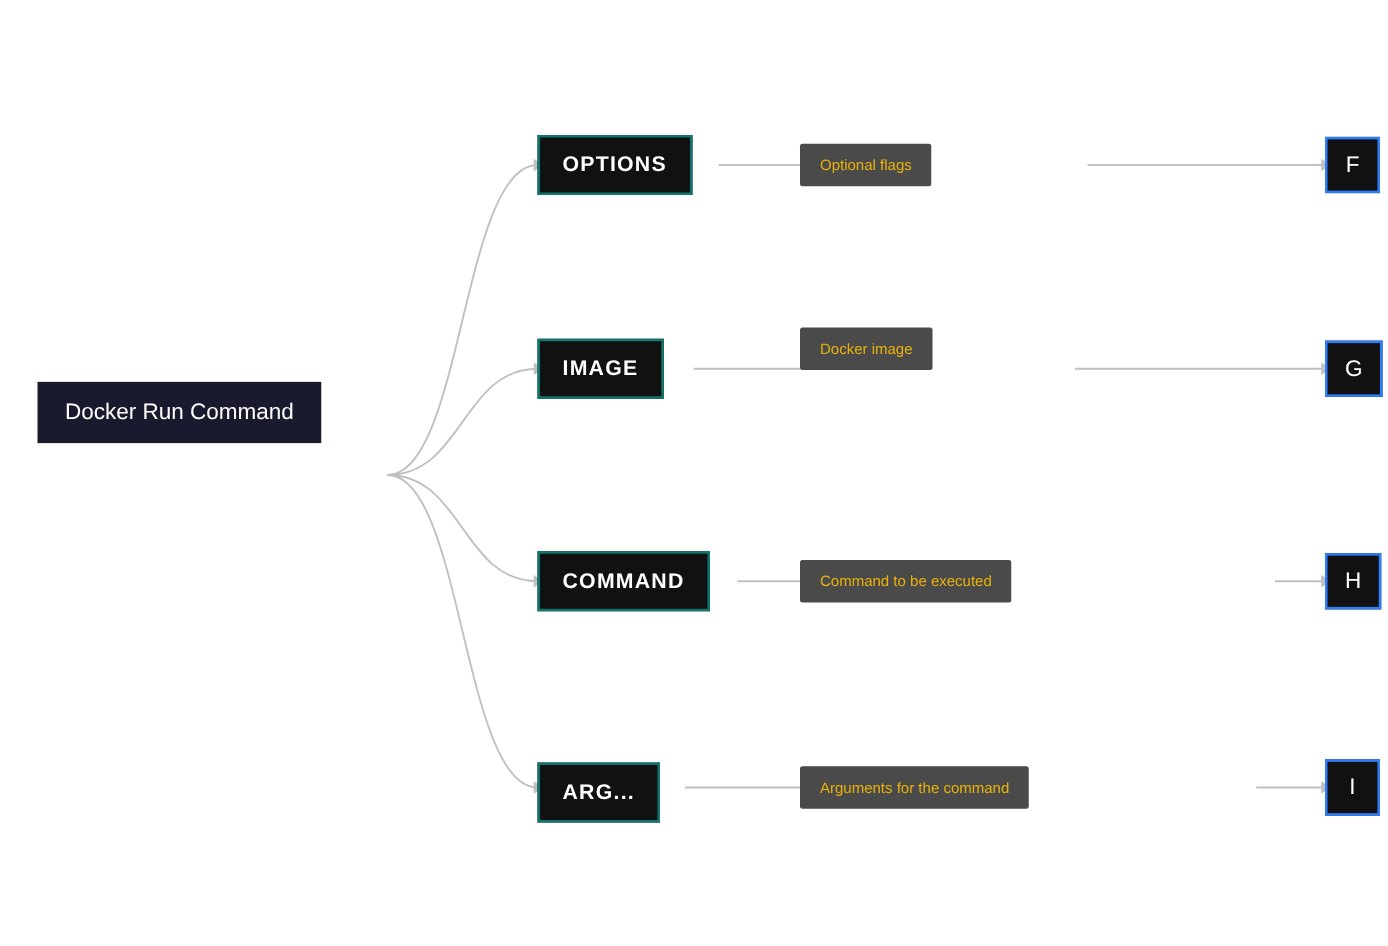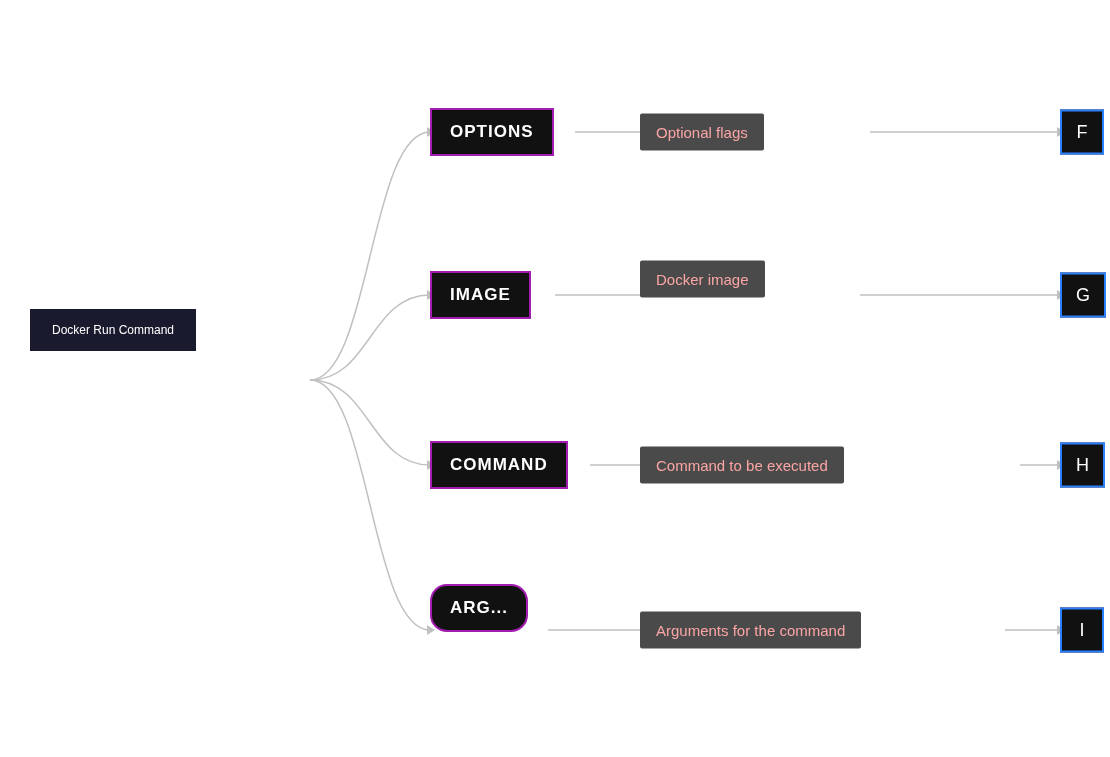--- a/index.html
+++ b/index.html
@@ -25,41 +25,41 @@
     .node {
       position: absolute;
       display: flex;
       align-items: center;
       justify-content: center;
       white-space: nowrap;
     }
     .node-root {
       background: #1a1a2e;
       color: #ffffff;
-      font-size: 12px;
+      font-size: 18px;
       font-weight: 400;
       padding: 14px 22px;
       border: none;
       left: 30px;
       top: 330px;
       transform: translateY(-50%);
     }
     .node-main {
       background: #111111;
       color: #ffffff;
       font-size: 17px;
       font-weight: 600;
       padding: 12px 18px;
-      border: 2px solid #a21caf;
+      border: 2px solid #0f766e;
       letter-spacing: 1px;
     }
     .node-label {
       background: #4a4a4a;
-      color: #fca5a5;
-      font-size: 15px;
+      color: #eab308;
+      font-size: 12px;
       font-weight: 400;
       padding: 10px 16px;
       border-radius: 2px;
     }
     .node-letter {
       background: #111111;
       color: #ffffff;
       font-size: 18px;
       font-weight: 400;
       padding: 10px 14px;
@@ -78,21 +78,21 @@
     .node-image { left: 430px; top: 295px; transform: translateY(-50%); text-align: right; }
     .node-image-label { left: 640px; top: 279px; transform: translateY(-50%); }
     .node-g { left: 1060px; top: 295px; transform: translateY(-50%); }
 
     
     .node-command { left: 430px; top: 465px; transform: translateY(-50%); }
     .node-command-label { left: 640px; top: 465px; transform: translateY(-50%); }
     .node-h { left: 1060px; top: 465px; transform: translateY(-50%); }
 
     
-    .node-arg { left: 430px; top: 608px; transform: translateY(-50%); border-radius: 17px; }
+    .node-arg { left: 430px; top: 634px; transform: translateY(-50%); }
     .node-arg-label { left: 640px; top: 630px; transform: translateY(-50%); text-align: right; }
     .node-i { left: 1060px; top: 630px; transform: translateY(-50%); }
   </style>
 </head>
 <body>
 
 <div class="diagram-container">
 
   <svg class="connections">
 

